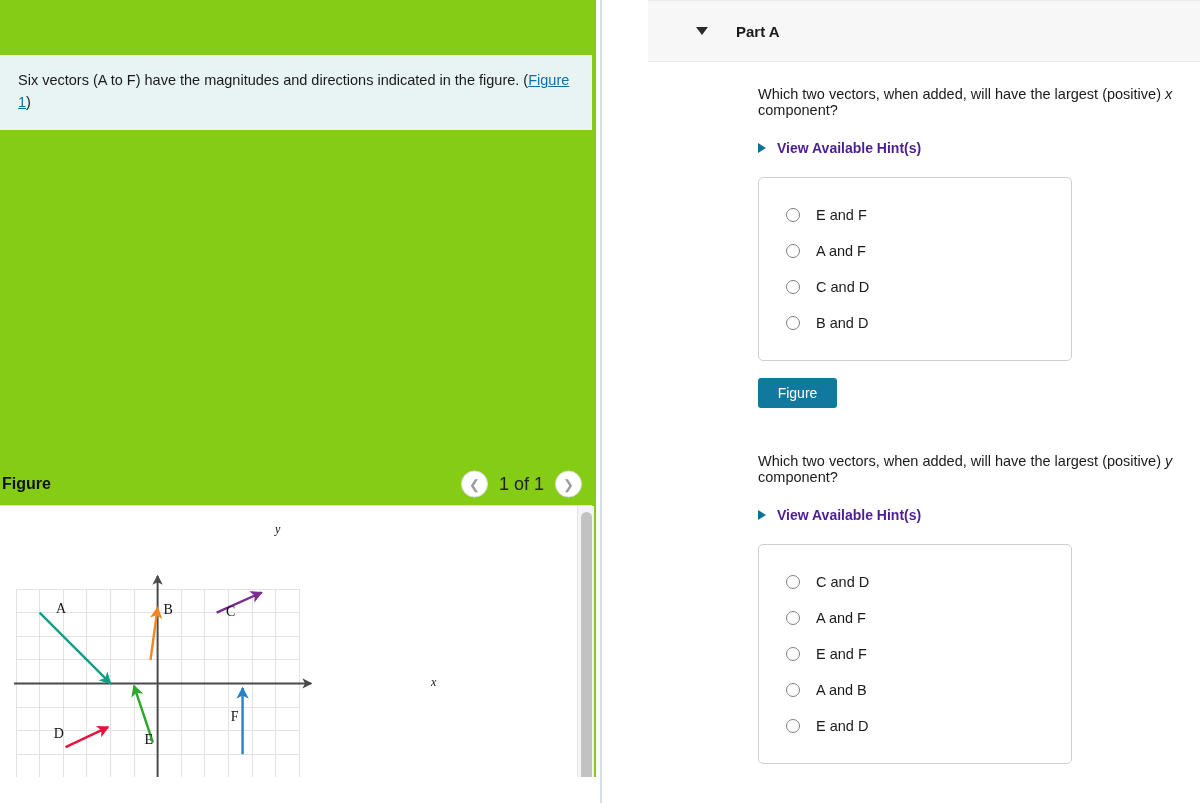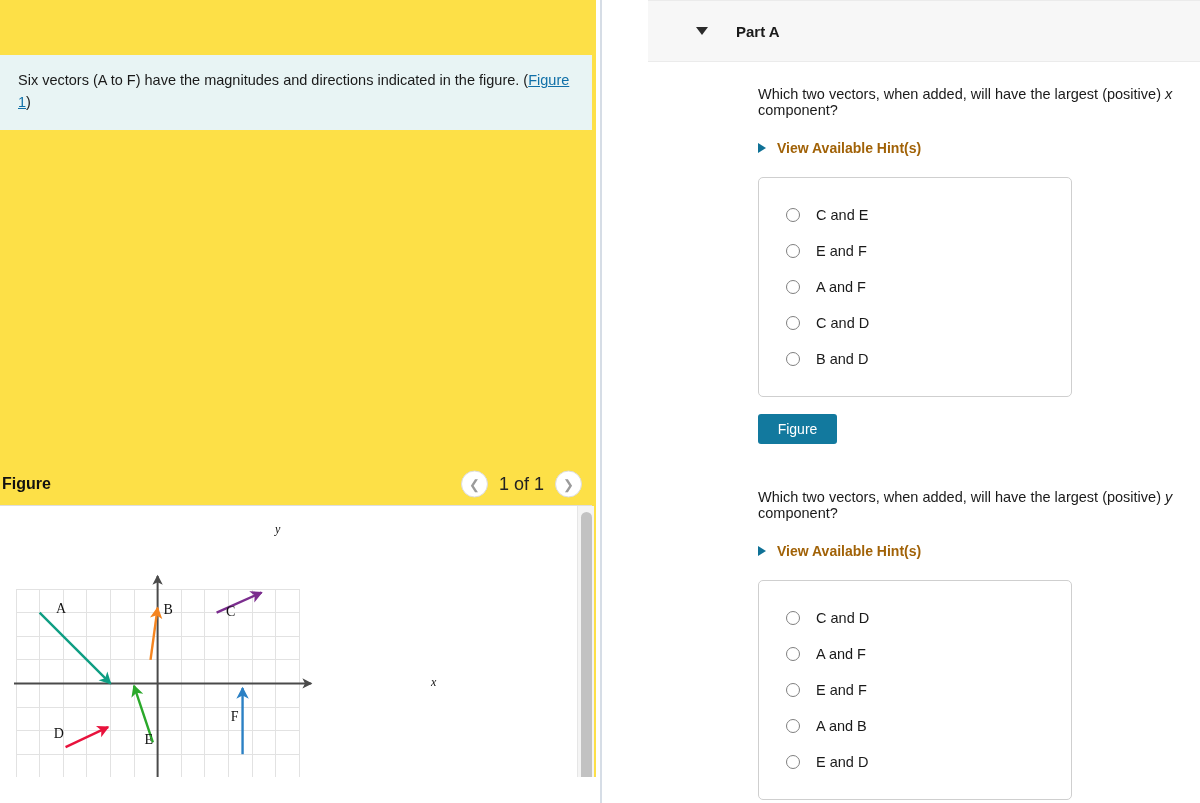--- a/index.html
+++ b/index.html
@@ -9,21 +9,21 @@
     background: #ffffff;
     font-family: "Liberation Sans", sans-serif;
     overflow: hidden;
   }
   #root { position: relative; width: 1200px; height: 803px; }
 
   
   #left-panel {
     position: absolute; left: 0; top: 0;
     width: 596px; height: 777px;
-    background: #fde047;
+    background: #84cc16;
     overflow: hidden;
   }
   #problem-statement {
     position: absolute; left: 0; top: 55px;
     width: 592px; min-height: 65px;
     background: #e8f4f4;
     padding: 14px 18px 16px 18px;
     font-size: 14.5px;
     color: #1a1a1a;
     line-height: 1.55;
@@ -118,21 +118,21 @@
   .hints-row {
     display: flex; align-items: center; gap: 11px; margin-bottom: 21px;
   }
   .hints-caret {
     width: 0; height: 0;
     border-top: 5.5px solid transparent;
     border-bottom: 5.5px solid transparent;
     border-left: 8px solid #0f7196;
   }
   .hints-label {
-    font-size: 14px; font-weight: bold; color: #a16207;
+    font-size: 14px; font-weight: bold; color: #4c1d95;
   }
 
   .choice-box {
     width: 314px;
     border: 1px solid #cfcfcf;
     border-radius: 5px;
     padding: 19px 0 19px 0;
     background: #fff;
   }
   .choice-row {
@@ -275,24 +275,20 @@
       </div>
       <div class="part-body">
         <p class="question-text"><span>Which two vectors, when added, will have the largest (positive) </span><i>x</i><span> component?</span></p>
         <div class="hints-row">
           <div class="hints-caret"></div>
           <div class="hints-label">View Available Hint(s)</div>
         </div>
         <div class="choice-box">
           <div class="choice-row">
               <span class="radio"></span>
-              <span class="choice-label">C and E</span>
-            </div>
-          <div class="choice-row">
-              <span class="radio"></span>
               <span class="choice-label">E and F</span>
             </div>
           <div class="choice-row">
               <span class="radio"></span>
               <span class="choice-label">A and F</span>
             </div>
           <div class="choice-row">
               <span class="radio"></span>
               <span class="choice-label">C and D</span>
             </div>

